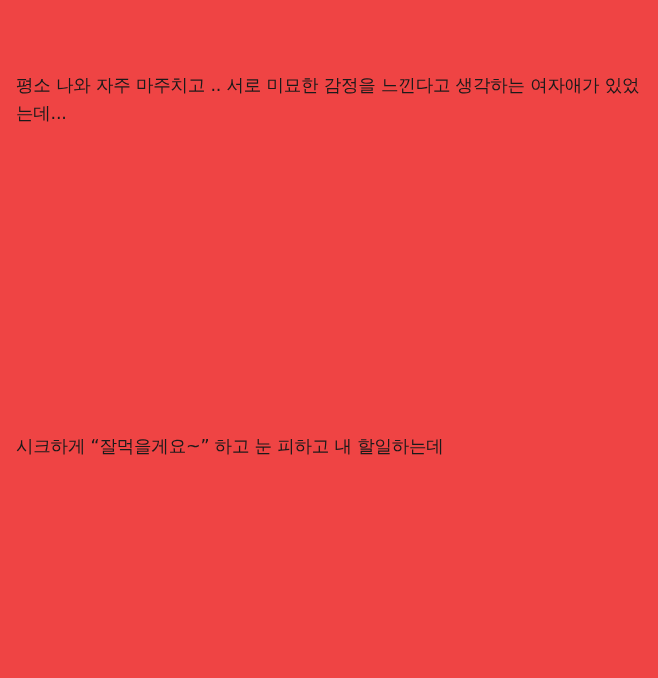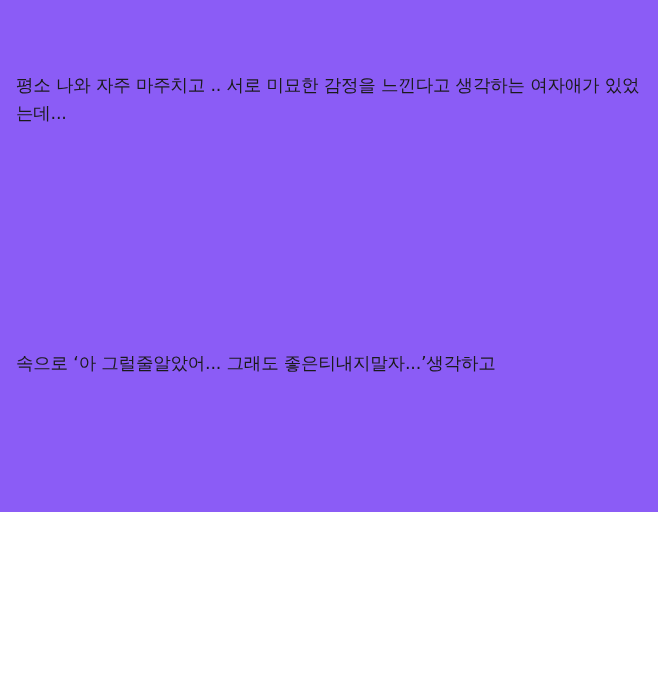--- a/index.html
+++ b/index.html
@@ -8,22 +8,22 @@
     background: #ffffff;
   }
   body {
     width: 658px;
     height: 678px;
     font-family: "DejaVu Sans", "Liberation Sans", sans-serif;
   }
   .page {
     box-sizing: border-box;
     width: 658px;
-    height: 512px;
-    background: #8b5cf6;
+    height: 678px;
+    background: #ef4444;
     padding: 14px 18px 0 16px;
     overflow: hidden;
   }
   .story {
     color: #1a1a1a;
     font-size: 17.5px;
     line-height: 1.62;
     letter-spacing: -0.2px;
     word-break: break-all;
     white-space: pre-wrap;
@@ -36,22 +36,22 @@
   }
 </style>
 </head>
 <body>
 
 <div class="page">
   <div class="story">
     <p class="para">평소 나와 자주 마주치고 .. 서로 미묘한 감정을 느낀다고 생각하는 여자애가 있었는데...</p>
     <div class="gap"></div>
     <div class="gap"></div>
-    <p class="para">속으로 ‘아 그럴줄알았어... 그래도 좋은티내지말자...’생각하고</p>
     <div class="gap"></div>
+    <p class="para">시크하게 “잘먹을게요~” 하고 눈 피하고 내 할일하는데</p>
     
     
     
     
     
     
   </div>
 </div>
 
 </body></html>

